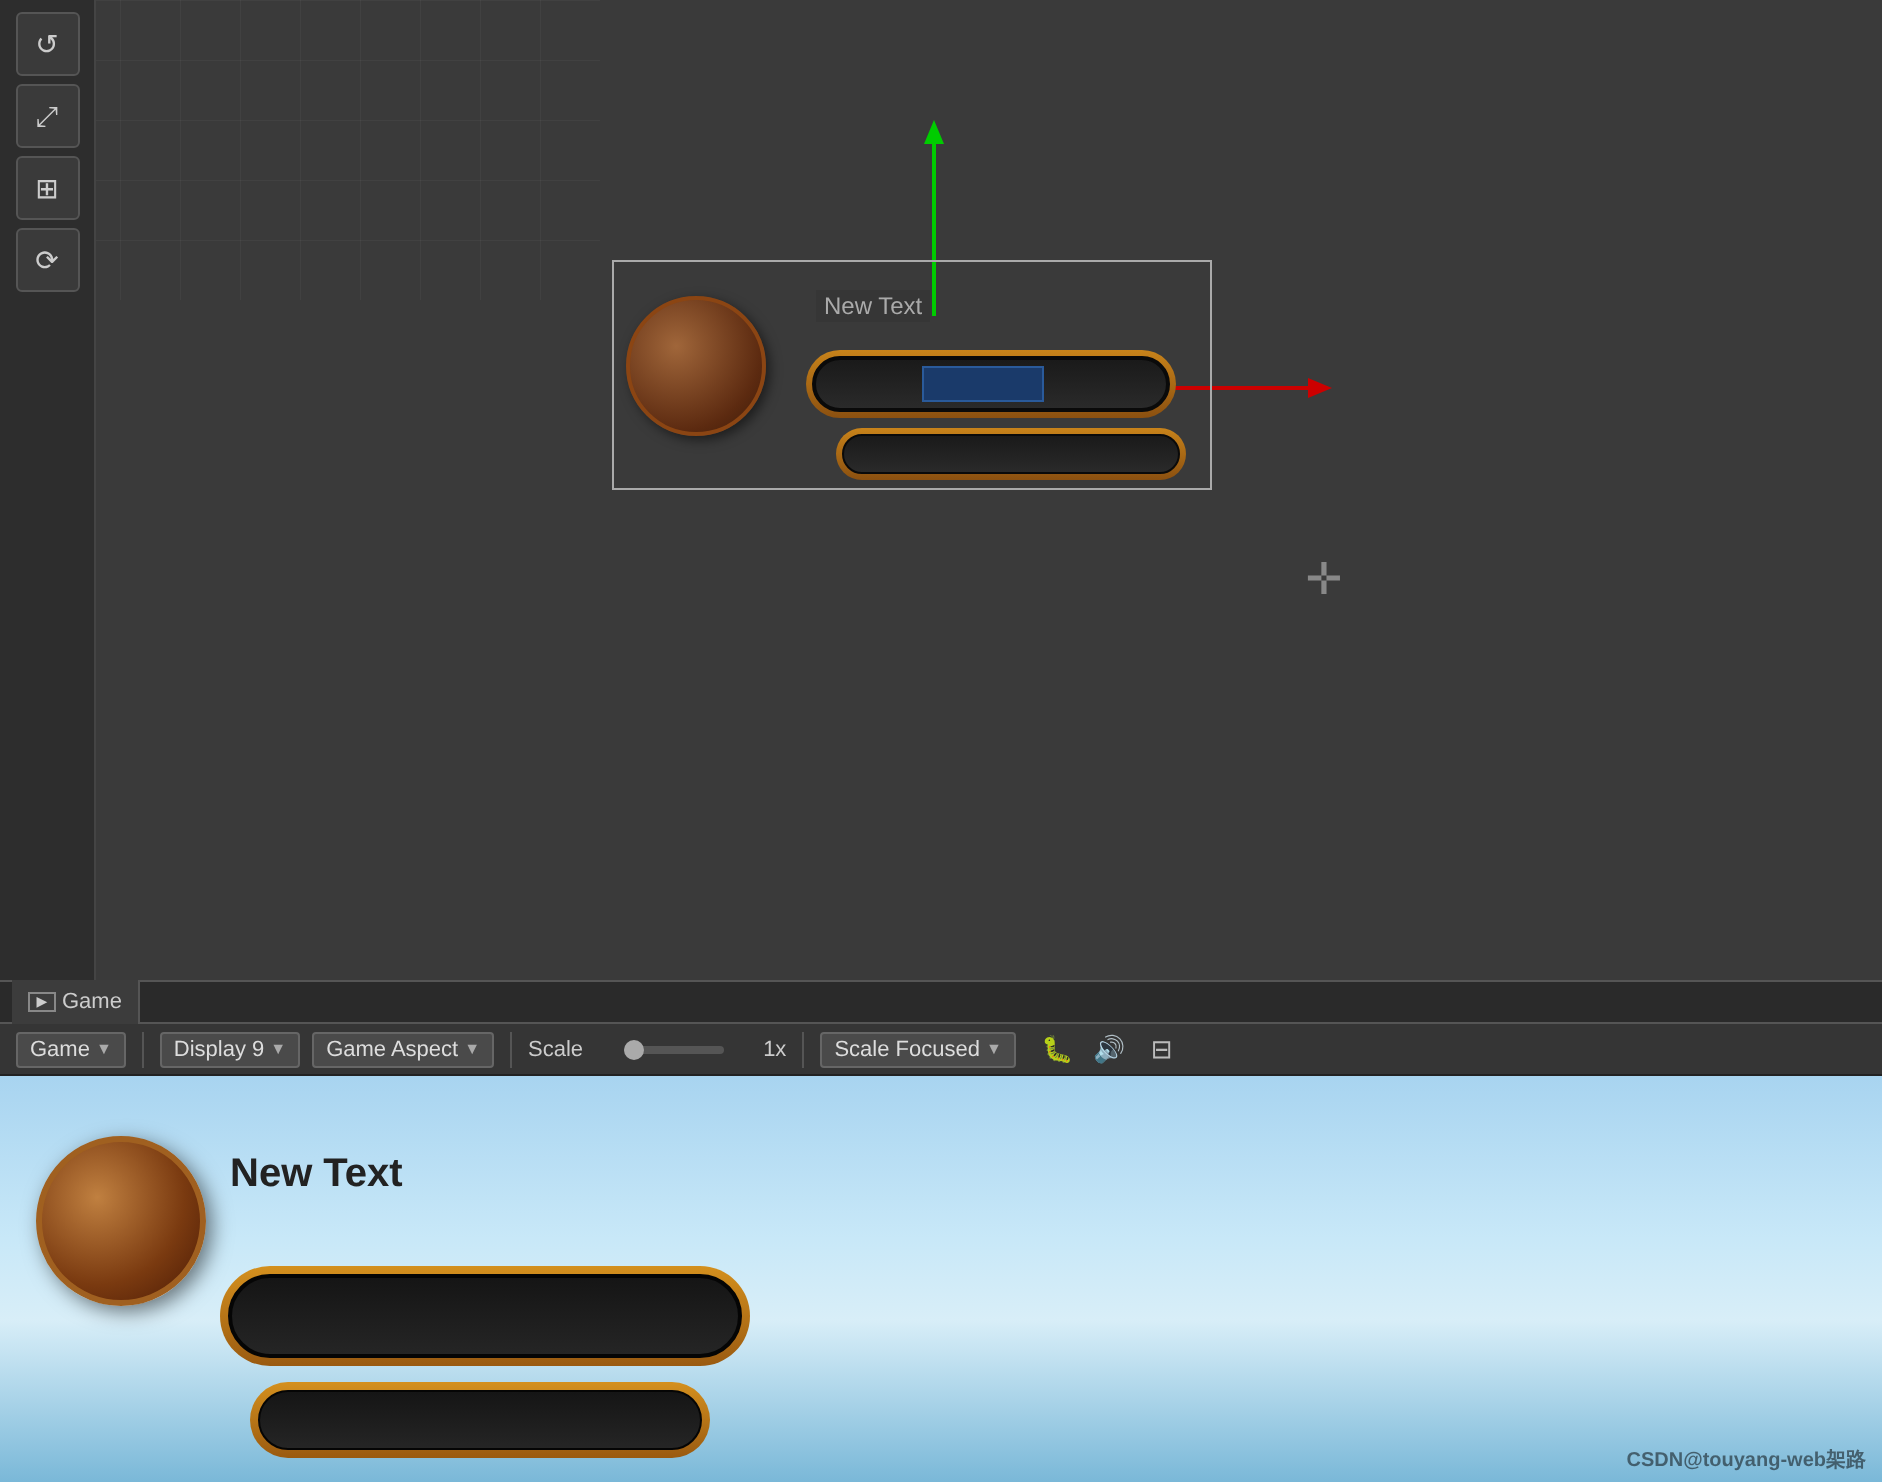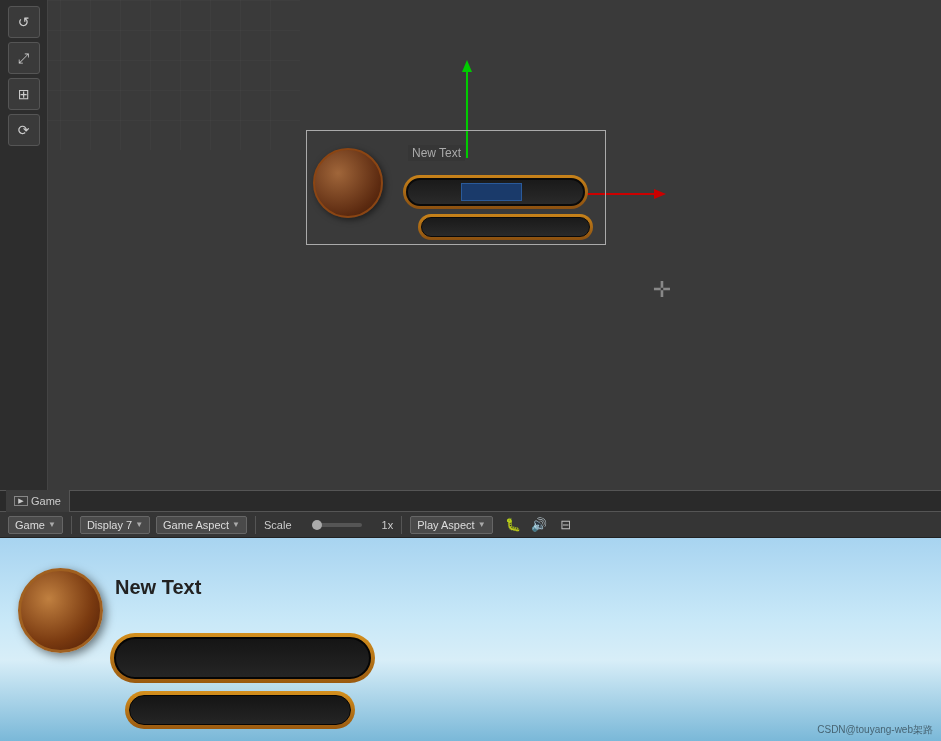--- a/index.html
+++ b/index.html
@@ -362,20 +362,21 @@
       border: 1px solid #050505;
     }
 
     
     .watermark {
       position: absolute;
       bottom: 4px;
       right: 8px;
       font-size: 10px;
       color: rgba(0,0,0,0.5);
+      font-weight: bold;
     }
 
     
     svg.grid { position: absolute; inset: 0; }
   </style>
 </head>
 <body>
 
 <div class="scene-view">
 
@@ -454,41 +455,41 @@
 
 <div class="game-toolbar">
   <div class="dropdown-btn">
     <span>Game</span>
     <span class="dropdown-arrow">▼</span>
   </div>
 
   <div class="sep"></div>
 
   <div class="dropdown-btn">
-    <span>Display 7</span>
+    <span>Display 9</span>
     <span class="dropdown-arrow">▼</span>
   </div>
 
   <div class="dropdown-btn">
     <span>Game Aspect</span>
     <span class="dropdown-arrow">▼</span>
   </div>
 
   <div class="sep"></div>
 
   <div class="scale-section">
     <span>Scale</span>
     <div class="scale-slider"></div>
     <span>1x</span>
   </div>
 
   <div class="sep"></div>
 
   <div class="dropdown-btn">
-    <span>Play Aspect</span>
+    <span>Scale Focused</span>
     <span class="dropdown-arrow">▼</span>
   </div>
 
   <div class="toolbar-icons">
     <div class="icon-btn" title="Bug Reporter">🐛</div>
     <div class="icon-btn" title="Mute Audio">🔊</div>
     <div class="icon-btn" title="Layout">⊟</div>
   </div>
 </div>
 

